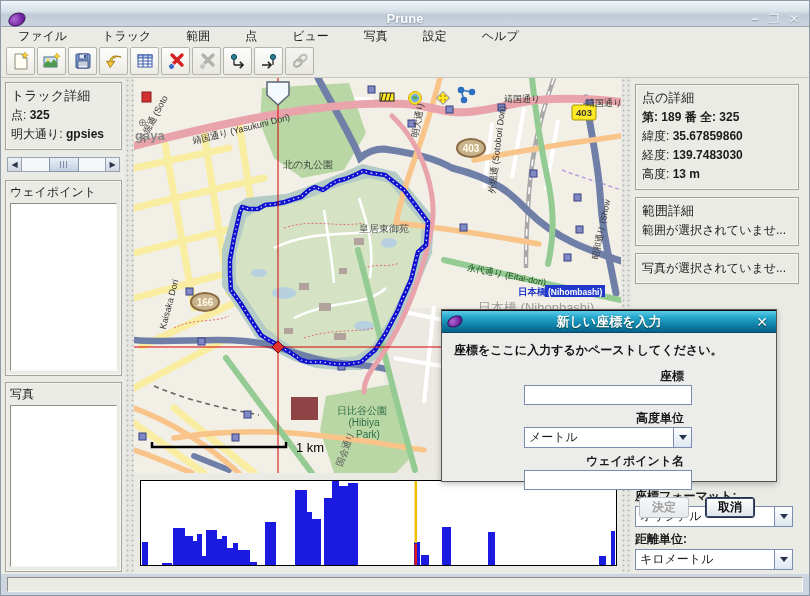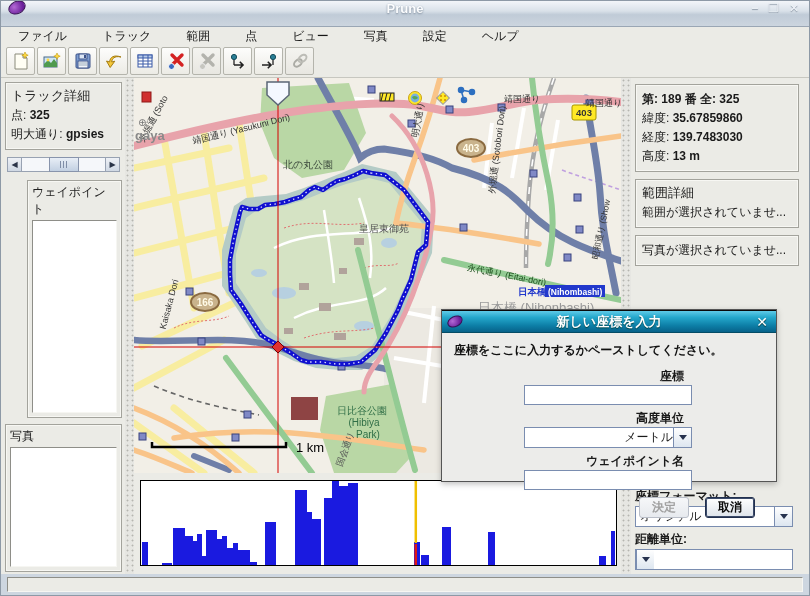--- a/index.html
+++ b/index.html
@@ -5,21 +5,21 @@
   * { margin:0; padding:0; box-sizing:border-box; }
   html,body { width:810px; height:596px; }
   body { font-family:"Liberation Sans","DejaVu Sans",sans-serif; font-size:12px; color:#1a1a1a; }
 
   .window { position:relative; width:810px; height:596px; background:#cdd6e0;
             border:1px solid #8d99a6; overflow:hidden; }
 
   
   .titlebar { position:relative; height:26px;
     background:linear-gradient(180deg,#f2f5f9 0%,#d9e1e9 40%,#c0cbd7 55%,#ccd5df 100%);
-    border-bottom:1px solid #9aa6b4; display:flex; align-items:flex-start; }
+    border-bottom:1px solid #9aa6b4; display:flex; align-items:flex-end; }
   .plum { width:18px; height:13px; border-radius:50%; background:radial-gradient(circle at 35% 35%,#b469d6,#6a1f9a 70%);
           border:1px solid #3a1057; transform:rotate(-25deg); margin-left:7px; }
   .title-text { position:absolute; left:0; right:0; text-align:center; font-weight:bold;
     font-size:13px; color:#fcfdfe; text-shadow:0 1px 2px #7e8c9c, 0 0 1px #aab6c4; }
   .win-controls { margin-left:auto; display:flex; gap:10px; padding-right:10px;
     color:#eef2f7; text-shadow:0 1px 1px #8a96a4; font-weight:bold; font-size:12px; }
   .win-controls span { cursor:default; }
 
   
   .menubar { height:18px; background:#ebebe6; display:flex; align-items:center; padding-left:8px; gap:17px; }
@@ -50,21 +50,21 @@
   .scr-btn { width:15px; background:linear-gradient(#eef1f6,#cfd8e4); border:1px solid #98a2b2; margin:-1px;
     font-size:8px; line-height:13px; text-align:center; color:#2a3448; }
   .scr-track { flex:1; position:relative; }
   .scr-thumb { position:absolute; left:50%; transform:translateX(-50%); top:-1px; width:30px; height:15px;
     background:linear-gradient(#e8eef6,#c2d0e2); border:1px solid #8894ac; display:flex; gap:2px; align-items:center; justify-content:center; }
   .scr-thumb i { display:block; width:1px; height:7px; background:#7f8da6; }
 
   .list-group { display:flex; flex-direction:column; padding:3px 4px 4px 4px; margin-top:2px; }
   .list-group .white-list { flex:1; background:#fff; margin-top:2px;
     border:1px solid; border-color:#8e8e88 #f6f6f2 #f6f6f2 #8e8e88; }
-  .wp-group { height:238px;margin-left:22px; }
+  .wp-group { height:196px; }
   .ph-group { flex:1; margin-top:6px; }
 
   
   .rp-box { padding:4px 6px 6px 6px; margin:0 2px 7px 2px; }
   .rp-line { font-size:12px; margin-top:2px; white-space:nowrap; overflow:hidden; }
   .rp-spacer { flex:1; }
   .fmt-label { font-size:12px; font-weight:bold; margin:2px 2px 1px 2px; }
   .combo { height:21px; background:#fff; border:1px solid #7a8db0; display:flex; align-items:center; margin:0 8px 2px 2px; }
   .combo .val { flex:1; padding-left:4px; font-size:12px; white-space:nowrap; overflow:hidden; }
   .combo .arrow { width:18px; height:100%; border-left:1px solid #7a8db0;
@@ -90,21 +90,21 @@
   .dlg-title .plum { margin-left:5px; width:16px; height:11px; }
   .dlg-title-text { position:absolute; left:0; right:0; text-align:center; color:#fff; font-weight:bold;
     font-size:13px; text-shadow:0 1px 1px #044; }
   .dlg-close { margin-left:auto; color:#fff; font-weight:bold; font-size:14px; padding-right:8px; text-shadow:0 1px 1px #033; }
   .dlg-body { padding:9px 14px 0 12px; }
   .dlg-instruction { font-size:12px; font-weight:bold; color:#111; margin-bottom:9px; }
   .dlg-row { display:flex; align-items:center; margin-bottom:5px;flex-direction:column; }
   .dlg-label { width:166px; text-align:right; padding-right:7px; font-size:12px; font-weight:bold; }
   .dlg-input { width:168px; height:20px; background:#fff; border:1px solid #7a8db0; font-size:12px; padding:0 3px;
     font-family:"Liberation Sans","DejaVu Sans",sans-serif; }
-  .dlg-combo { width:168px; margin:0;text-align:right; }
+  .dlg-combo { width:168px; margin:0; }
   .dlg-buttons { display:flex; justify-content:flex-end; margin-top:7px; padding-right:7px; }
   .btn { height:21px; font-size:12px; font-weight:bold; border-radius:3px; padding:0 12px;
     background:linear-gradient(#ffffff,#dde3ea); border:1px solid #93a1b8;
     font-family:"Liberation Sans","DejaVu Sans",sans-serif; }
   .btn.disabled { color:#a0a0a0; border-color:#b9bec8; background:linear-gradient(#f6f7f9,#e7eaee); }
   .btn.focused { border:1px solid #22304e; box-shadow:0 0 0 1px #3a4a6a inset; margin-left:16px; color:#0c0c0c; }
 
   svg text { font-family:"Liberation Sans","DejaVu Sans",sans-serif; }
 </style>
 </head>
@@ -469,20 +469,21 @@
               <rect x="273.5" y="63" width="2.5" height="21" fill="#e01818"></rect>
             </svg>
         </div>
       </div>
     </div>
 
     <div class="divider right"></div>
 
     <div class="right-panel">
       <div class="etched rp-box">
+        <div class="group-title">点の詳細</div>
         <div class="rp-line"><b>第: 189 番 全: 325</b></div>
         <div class="rp-line"><span>緯度:</span>
           <b>35.67859860</b></div>
         <div class="rp-line"><span>経度:</span>
           <b>139.7483030</b></div>
         <div class="rp-line"><span>高度:</span>
           <b>13 m</b></div>
       </div>
 
       <div class="etched rp-box">
@@ -496,20 +497,21 @@
 
       <div class="rp-spacer"></div>
 
       <div class="fmt-label">座標フォーマット:</div>
       <div class="combo">
         <div class="val">オリジナル</div>
         <div class="arrow"></div>
       </div>
       <div class="fmt-label">距離単位:</div>
       <div class="combo">
+        <div class="val">キロメートル</div>
         <div class="arrow"></div>
       </div>
     </div>
   </div>
 
   <div class="statusbar"></div>
 
   <div class="dialog">
     <div class="dlg-title">
       <div class="plum"></div>

